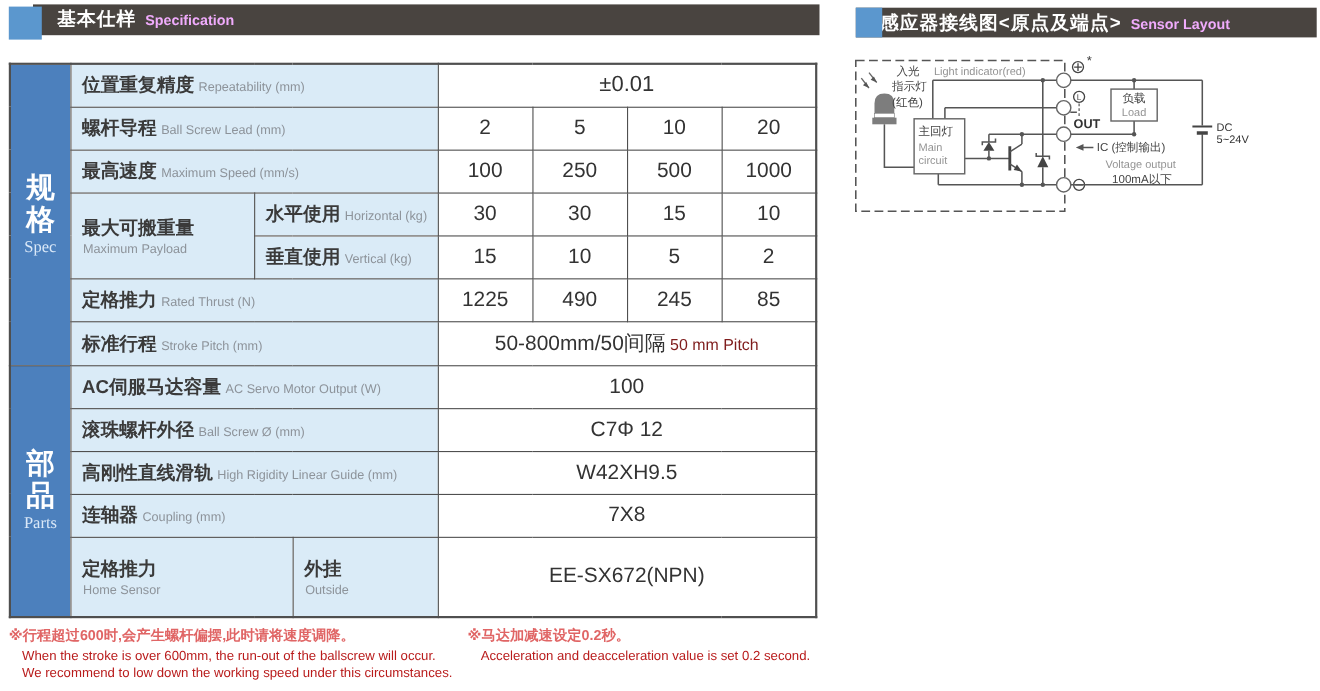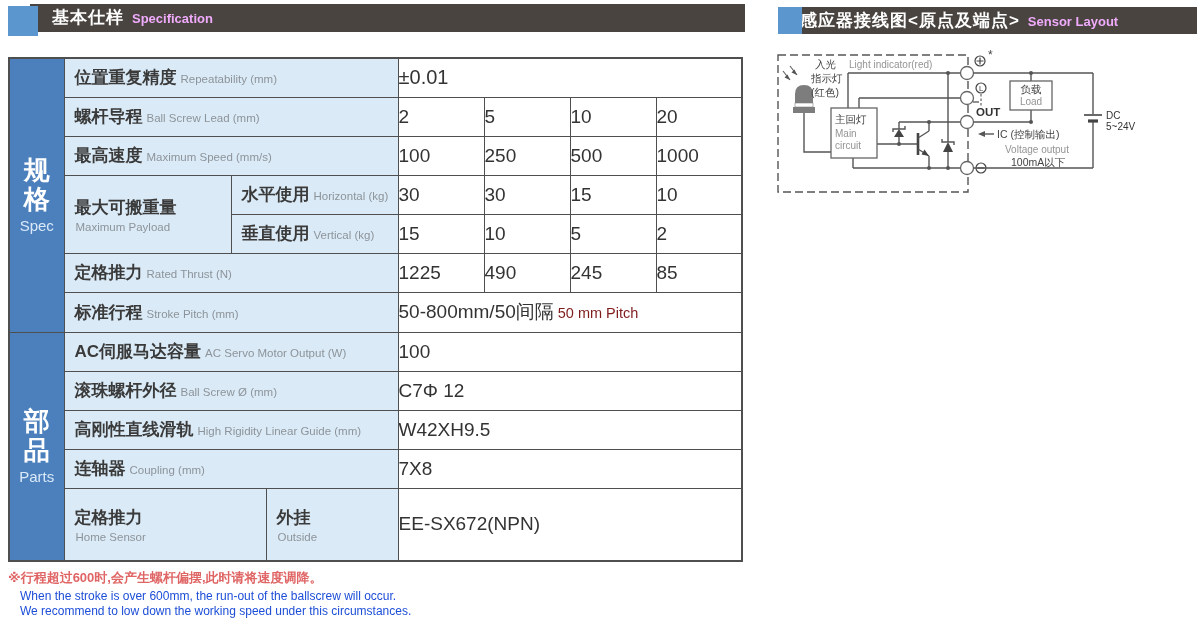--- a/index.html
+++ b/index.html
@@ -14,33 +14,33 @@
   .hsq-left  { left:8px;  top:6px; width:30px; height:30px; }
   .hsq-right { left:778px; top:7px; width:24px; height:27px; }
   .hzh { font-size:17px; font-weight:700; letter-spacing:1px;margin-top:28px; }
   .hen { font-size:13px; font-weight:600; margin-left:8px; color:#f0abfc; }
 
   
   .spec-table { position:absolute; left:8px; top:57px; border-collapse:collapse; table-layout:fixed; width:733px; border:2px solid #4f4f4f; }
   .spec-table td { border:1.6px solid #4f4f4f; overflow:hidden; vertical-align:middle; }
   td.side { background:#4c80bd; text-align:center; color:#fff; }
   .side .ch  { font-size:26px; font-weight:700; line-height:29px; }
-  .side .sen { font-size:15px; color:#dae8f8; margin-top:3px; }
+  .side .sen { font-size:15px; color:#dae8f8; margin-top:3px;font-family:Liberation Serif, serif; }
   td.lbl  { background:#daebf7; padding-left:10px; white-space:nowrap; }
   td.lbl2 { background:#daebf7; padding-left:10px; white-space:nowrap; }
   .zh { font-size:17px; color:#3a3a3a; font-weight:600; }
   .en { font-size:11.5px; color:#8d939a; margin-left:4px; }
   .enb { display:block; font-size:11.5px; color:#8d939a; margin-top:2px; margin-left:1px; }
-  td.val { background:#ffffff; font-size:19px; color:#333; }
+  td.val { background:#ffffff; text-align:center; font-size:19px; color:#333; }
   .val-en { font-size:14.5px; color:#7f1d1d; margin-left:4px; }
 
   
   .fnote { position:absolute; white-space:nowrap; }
   .fn-zh { font-size:13px; font-weight:700; color:#e06565; }
-  .fn-en { font-size:12px; color:#1d4ed8; line-height:15px; }
+  .fn-en { font-size:12px; color:#b91c1c; line-height:15px; }
   .fn-left  { left:8px;  top:569px; }
   .fn-right { left:425px; top:569px; }
   .fn-en-block { margin:2px 0 0 12px; }
 
   
   .diagram { position:absolute; left:773px; top:45px; }
   .wire { stroke:#555; stroke-width:1.4; fill:none; }
   .wire-thin { stroke:#666; stroke-width:1.2; fill:none; }
   .boxline { stroke:#666; stroke-width:1.3; fill:#fff; }
   .t-dark { fill:#444; font-size:10.5px; }
@@ -152,20 +152,26 @@
   </tbody>
     </table>
 
   <div class="fnote fn-left">
     <div class="fn-zh">※行程超过600时,会产生螺杆偏摆,此时请将速度调降。</div>
     <div class="fn-en fn-en-block">
       <div>When the stroke is over 600mm, the run-out of the ballscrew will occur.</div>
       <div>We recommend to low down the working speed under this circumstances.</div>
     </div>
   </div>
+  <div class="fnote fn-right">
+    <div class="fn-zh">※马达加减速设定0.2秒。</div>
+    <div class="fn-en fn-en-block">
+      <div>Acceleration and deacceleration value is set 0.2 second.</div>
+    </div>
+  </div>
 
   <svg class="diagram" width="425" height="165" viewBox="0 0 425 165">
 
     <rect x="5" y="10" width="190" height="137" fill="none" stroke="#555" stroke-width="1.4" stroke-dasharray="8 4"></rect>
 
     <path class="wire" d="M75,28 H187"></path>
     <path class="wire" d="M75,28 V63"></path>
     <path class="wire" d="M86,53 H187"></path>
     <path class="wire" d="M86,53 V63"></path>
     <path class="wire" d="M126,77 H187"></path>

